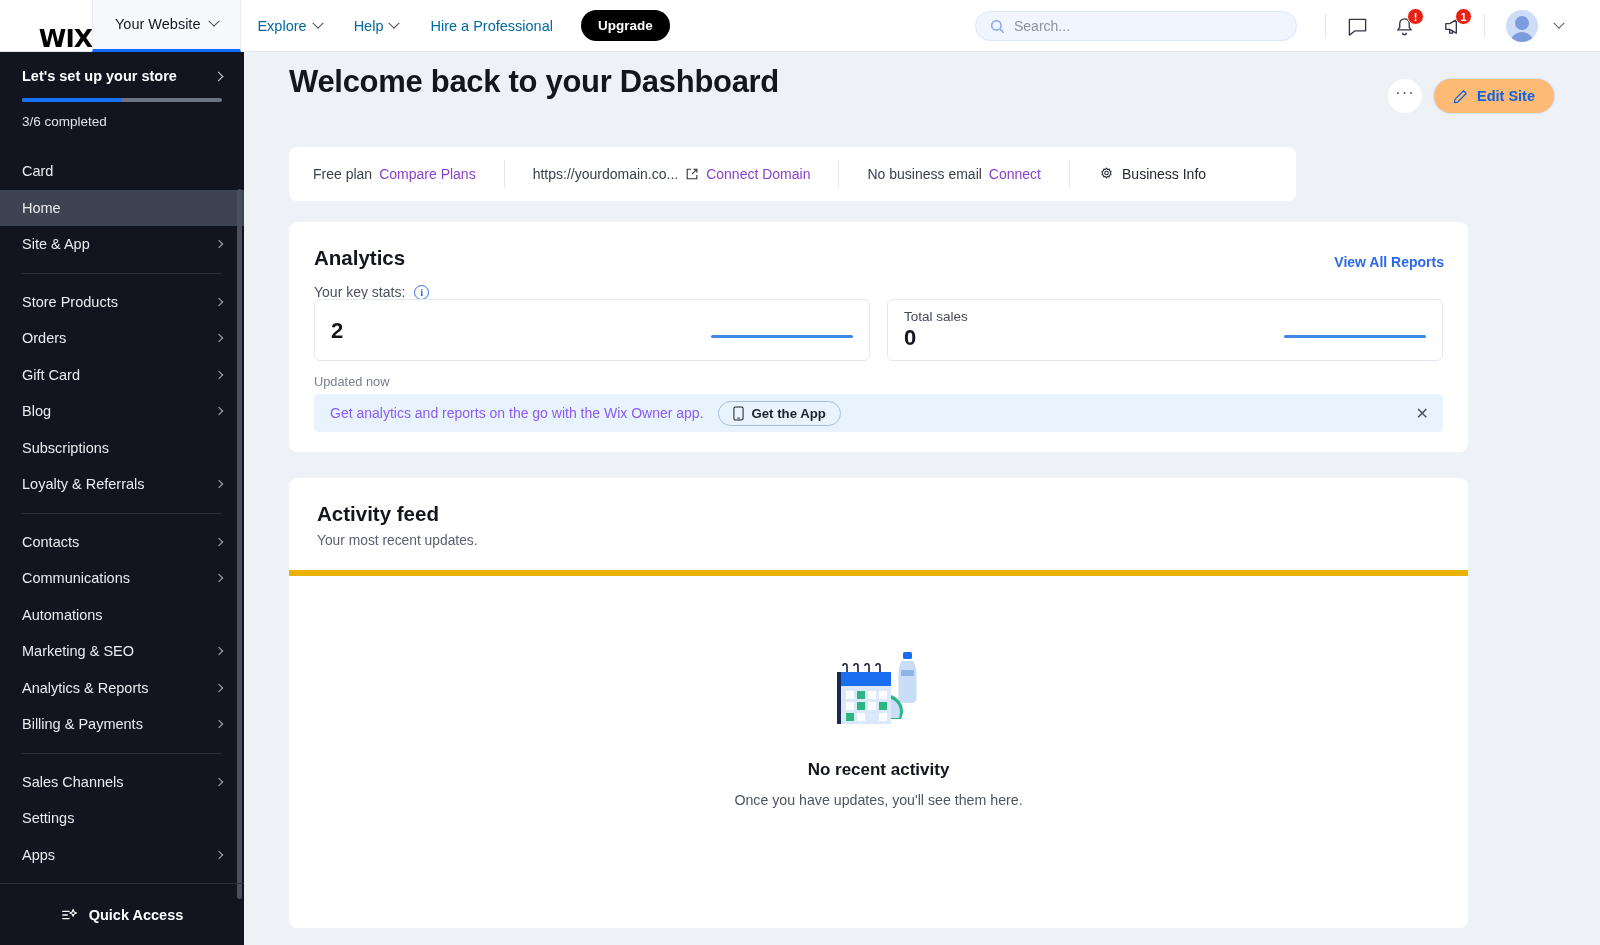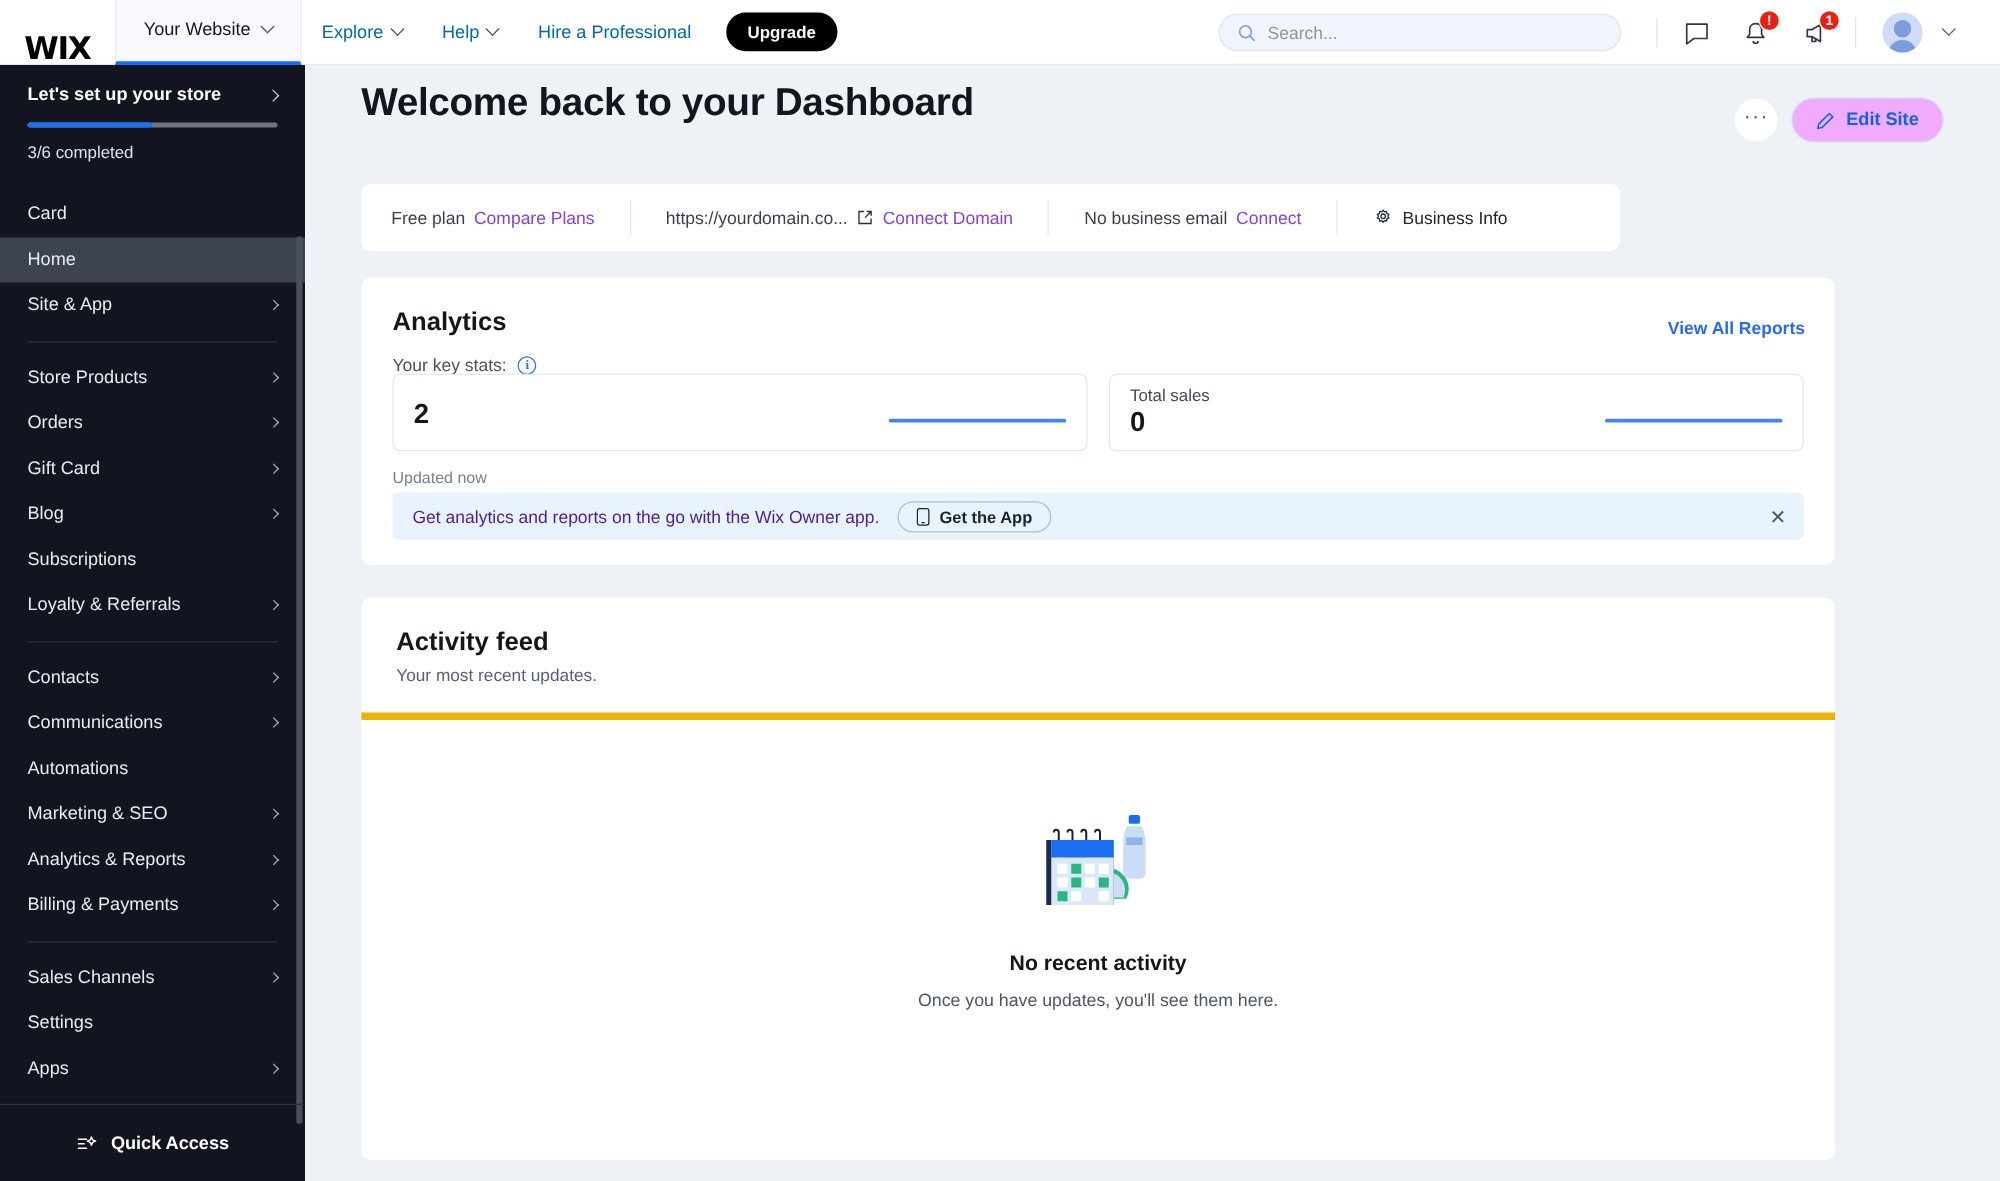--- a/index.html
+++ b/index.html
@@ -12,21 +12,21 @@
 
   
   .topbar {
     position: absolute; top: 0; left: 0; width: 1600px; height: 52px;
     background: #ffffff;
     display: flex; align-items: center;
     border-bottom: 1px solid #e5e9ef;
     z-index: 20;
   }
   .wix-logo {
-    width: 92px; text-align: center;
+    width: 92px; text-align: right;
     font-size: 25px; font-weight: 700; letter-spacing: -1px;
     color: #000; font-family: "DejaVu Sans", sans-serif; margin-top: 26px;
   }
   .site-switch {
     height: 52px; display: flex; align-items: center; gap: 10px;
     padding: 0 22px; background: #f7f9fc;
     border-left: 1px solid #e8ecf2; border-right: 1px solid #e8ecf2;
     border-bottom: 3px solid #116dff;
     font-size: 14.5px; color: #131720; cursor: pointer;
   }
@@ -121,21 +121,21 @@
     font-size: 31px; font-weight: 700; color: #14161d; letter-spacing: -0.3px;
   }
   .more-btn {
     position:absolute; right: 178px; top: 27px; width: 34px; height: 34px;
     border-radius: 50%; background:#fff; cursor:pointer;
     display:flex; align-items:center; justify-content:center;
     font-size: 17px; color: #4a5568; letter-spacing: 1px; padding-bottom: 7px;
   }
   .edit-site-btn {
     position:absolute; right: 45px; top: 26px; height: 36px;
-    background:#f0abfc; border:1px solid #cfe0ff; border-radius: 18px;
+    background:#fdba74; border:1px solid #cfe0ff; border-radius: 18px;
     display:flex; align-items:center; gap: 9px; padding: 0 19px;
     color:#1063e0; font-size: 14.5px; font-weight: 700; cursor:pointer;
   }
 
   .card { position:absolute; background:#fff; border-radius: 8px; }
   .infostrip {
     left: 45px; top: 95px; width: 1007px; height: 54px;
     display:flex; align-items:center; padding: 0 24px;
     font-size: 14px; color: #3a3f4d;
   }
@@ -164,21 +164,21 @@
   }
   .stat-label { font-size: 13.5px; color: #44495a; }
   .stat-value { font-size: 22px; font-weight: 700; color: #14161d; margin-top: 1px; }
   .sparkline { width: 142px; height: 3px; background:#3f87e8; border-radius:2px; margin-top: 12px; }
   .updated { position:absolute; left: 25px; top: 152px; font-size: 12.8px; color: #787e8d; }
   .promo {
     position:absolute; left: 25px; top: 172px; width: 1129px; height: 38px;
     background: #e8f3fd; border-radius: 5px;
     display:flex; align-items:center; padding: 0 16px; gap: 14px;
   }
-  .promo-text { font-size: 14px; color: #4c1d95; }
+  .promo-text { font-size: 14px; color: #8b5cf6; }
   .getapp-btn {
     display:flex; align-items:center; gap: 8px;
     border:1px solid #a6bfe0; border-radius: 16px; background: transparent;
     padding: 4px 14px; font-size: 13.2px; font-weight: 700; color:#1b2330; cursor:pointer;
   }
   .promo-close { position:absolute; right: 14px; top: 10px; font-size: 16px; color:#4d5360; cursor:pointer; }
 
   .activity-card { left: 45px; top: 426px; width: 1179px; height: 450px; }
   .act-head { padding: 24px 26px 0 28px; border-bottom: 6px solid #eab308; padding-bottom: 22px; }
   .act-sub { font-size: 13.8px; color: #5a6071; margin-top: 7px; }

